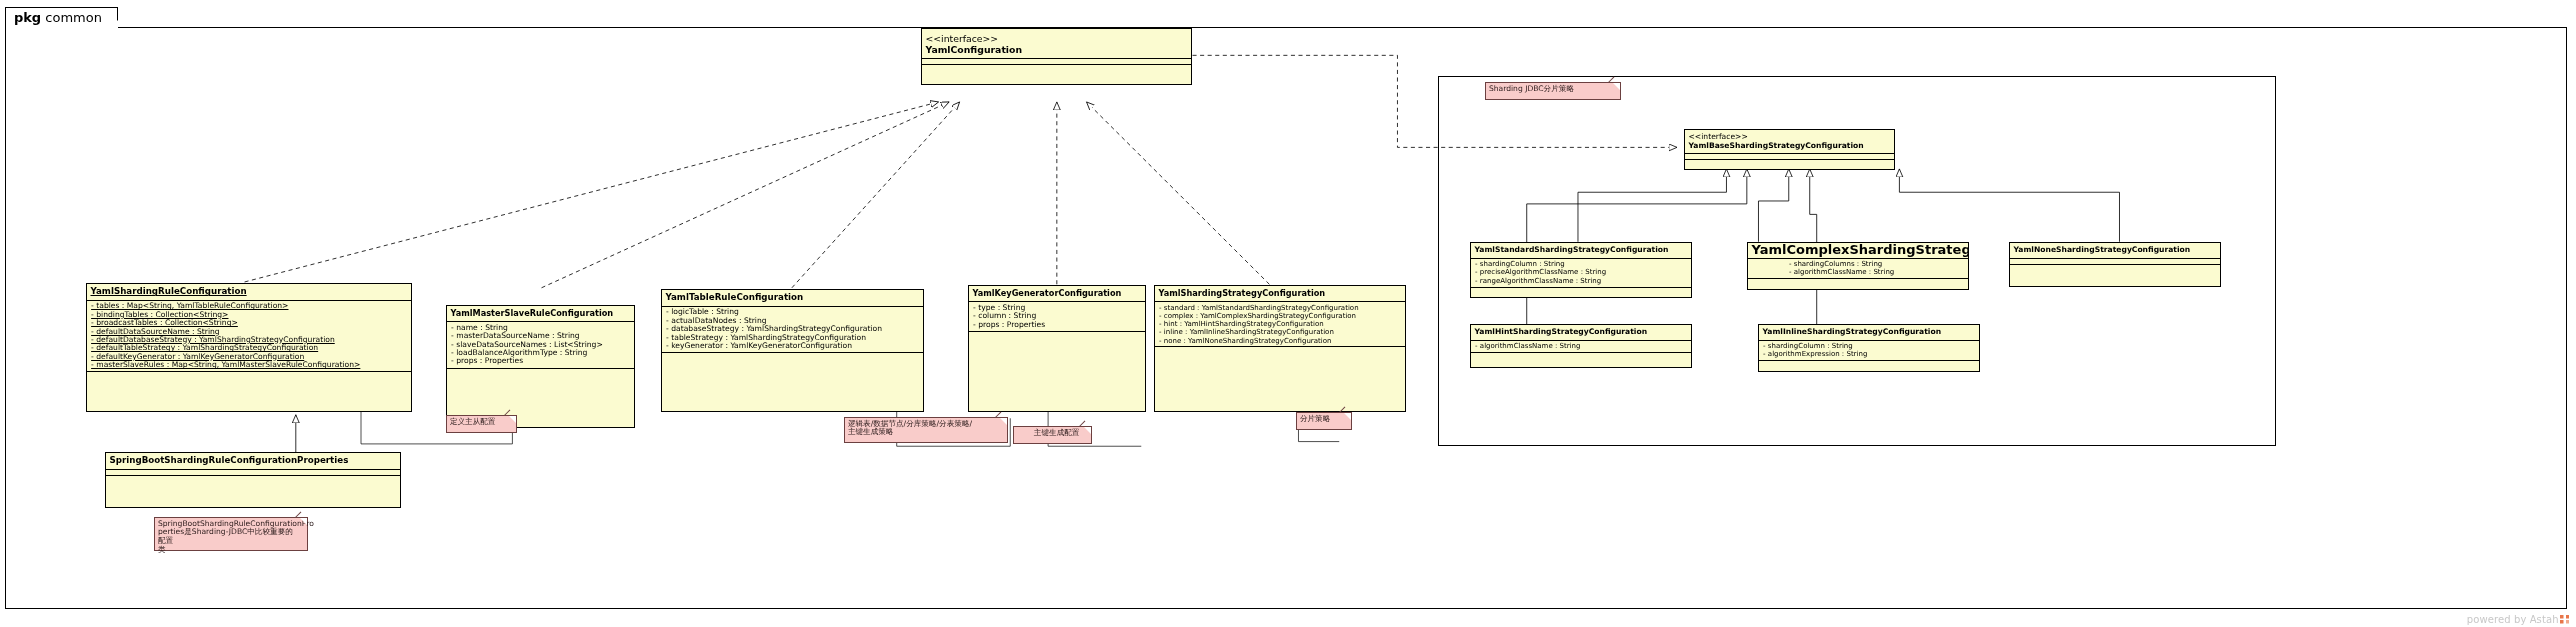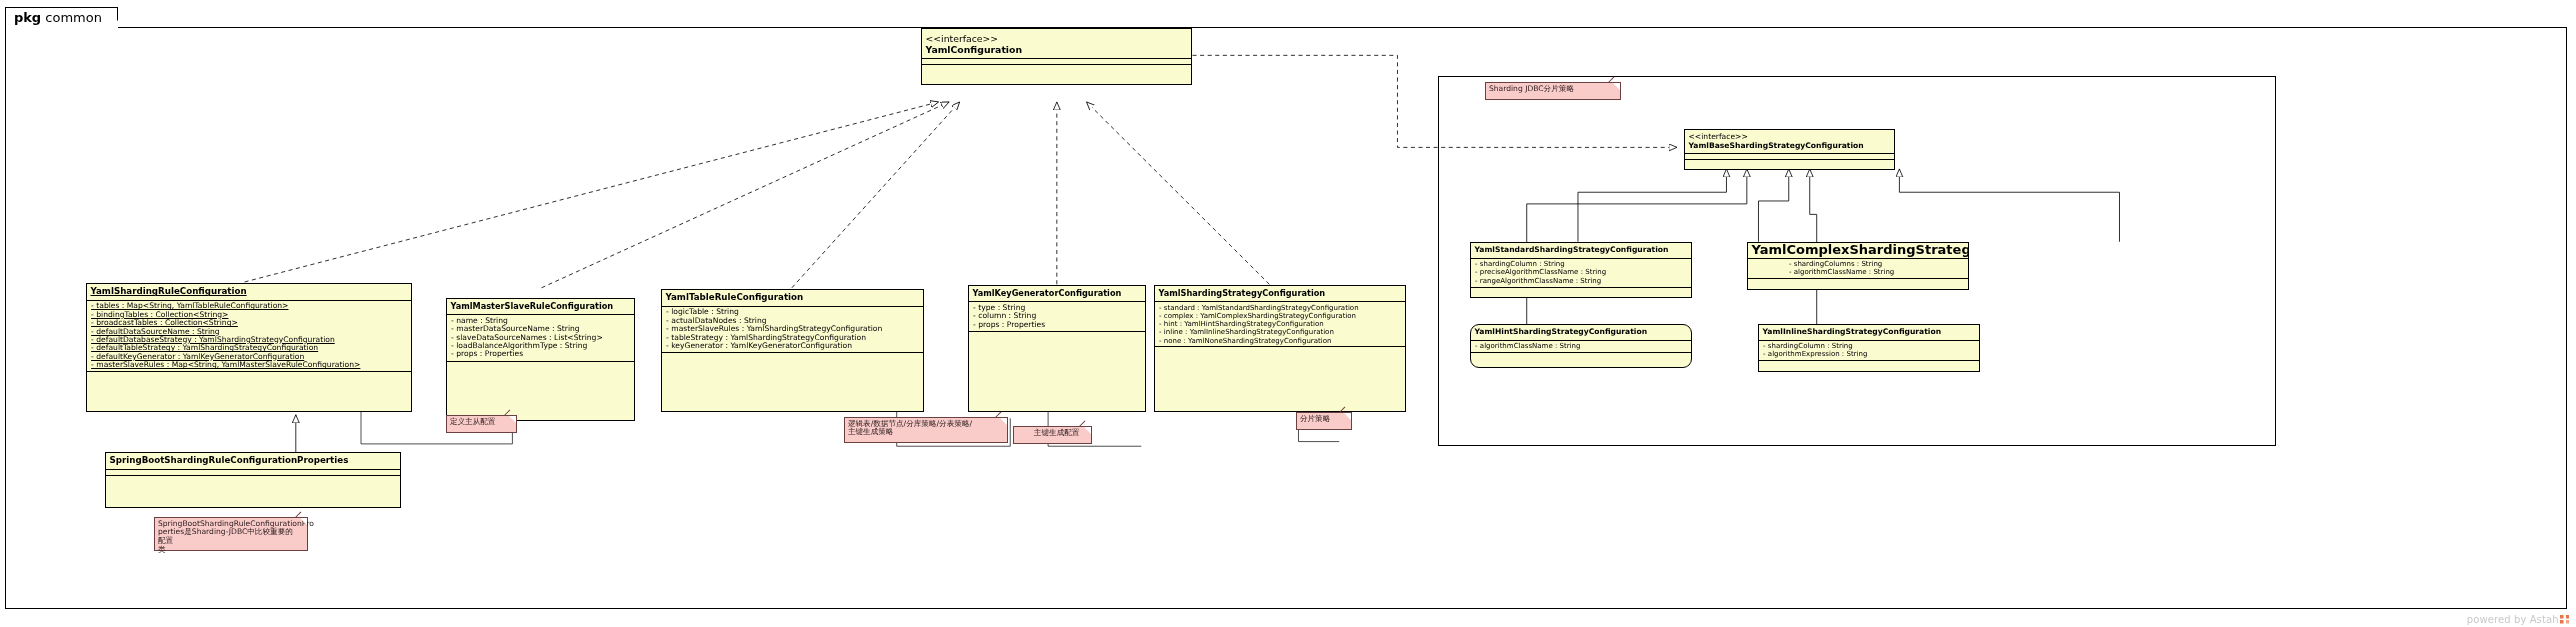--- a/index.html
+++ b/index.html
@@ -260,42 +260,42 @@
       <div class="row">- broadcastTables : Collection&lt;String&gt;</div>
       <div class="row">- defaultDataSourceName : String</div>
       <div class="row">- defaultDatabaseStrategy : YamlShardingStrategyConfiguration</div>
       <div class="row">- defaultTableStrategy : YamlShardingStrategyConfiguration</div>
       <div class="row">- defaultKeyGenerator : YamlKeyGeneratorConfiguration</div>
       <div class="row">- masterSlaveRules : Map&lt;String, YamlMasterSlaveRuleConfiguration&gt;</div>
     </div>
     <div class="ops"></div>
   </div>
 
-  <div class="uml" style="left:446px; top:298px; width:189px; height:123px;">
+  <div class="uml" style="left:446px; top:305px; width:189px; height:123px;">
     <div class="hdr" style="font-size:8.2px; line-height:10.5px;">
       <span>YamlMasterSlaveRuleConfiguration</span>
     </div>
     <div class="attrs">
       <div class="row">- name : String</div>
       <div class="row">- masterDataSourceName : String</div>
       <div class="row">- slaveDataSourceNames : List&lt;String&gt;</div>
       <div class="row">- loadBalanceAlgorithmType : String</div>
       <div class="row">- props : Properties</div>
     </div>
     <div class="ops"></div>
   </div>
 
   <div class="uml" style="left:661px; top:289px; width:263px; height:123px;">
     <div class="hdr" style="font-size:8.7px; line-height:11px;">
       <span>YamlTableRuleConfiguration</span>
     </div>
     <div class="attrs">
       <div class="row">- logicTable : String</div>
       <div class="row">- actualDataNodes : String</div>
-      <div class="row">- masterSlaveRules : YamlShardingStrategyConfiguration</div>
+      <div class="row">- databaseStrategy : YamlShardingStrategyConfiguration</div>
       <div class="row">- tableStrategy : YamlShardingStrategyConfiguration</div>
       <div class="row">- keyGenerator : YamlKeyGeneratorConfiguration</div>
     </div>
     <div class="ops"></div>
   </div>
 
   <div class="uml" style="left:968px; top:285px; width:178px; height:127px;">
     <div class="hdr" style="font-size:8.2px; line-height:10.5px;">
       <span>YamlKeyGeneratorConfiguration</span>
     </div>
@@ -356,22 +356,29 @@
     <div class="hdr" style="font-size:13px; line-height:10px;">
       <span>YamlComplexShardingStrategyConfiguration</span>
     </div>
     <div class="attrs" style="font-size:7px; line-height:8.2px;padding-left:41px;">
       <div class="row">- shardingColumns : String</div>
       <div class="row">- algorithmClassName : String</div>
     </div>
     <div class="ops" style="min-height:3.5px;"></div>
   </div>
 
-
-  <div class="uml" style="left:1470px; top:324px; width:222px; height:44px;border-radius:9px;">
+  <div class="uml empty-body" style="left:2009px; top:242px; width:212px; height:45px;">
+    <div class="hdr" style="font-size:7.6px; line-height:10px;">
+      <span>YamlNoneShardingStrategyConfiguration</span>
+    </div>
+    <div class="attrs"></div>
+    <div class="ops"></div>
+  </div>
+
+  <div class="uml" style="left:1470px; top:324px; width:222px; height:44px;">
     <div class="hdr" style="font-size:7.6px; line-height:10px;">
       <span>YamlHintShardingStrategyConfiguration</span>
     </div>
     <div class="attrs" style="font-size:7px; line-height:8.2px;">
       <div class="row">- algorithmClassName : String</div>
     </div>
     <div class="ops" style="min-height:3.5px;"></div>
   </div>
 
   <div class="uml" style="left:1758px; top:324px; width:222px; height:48px;">

